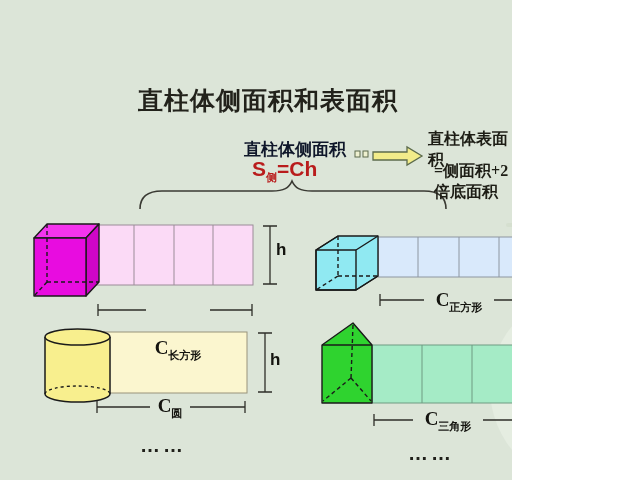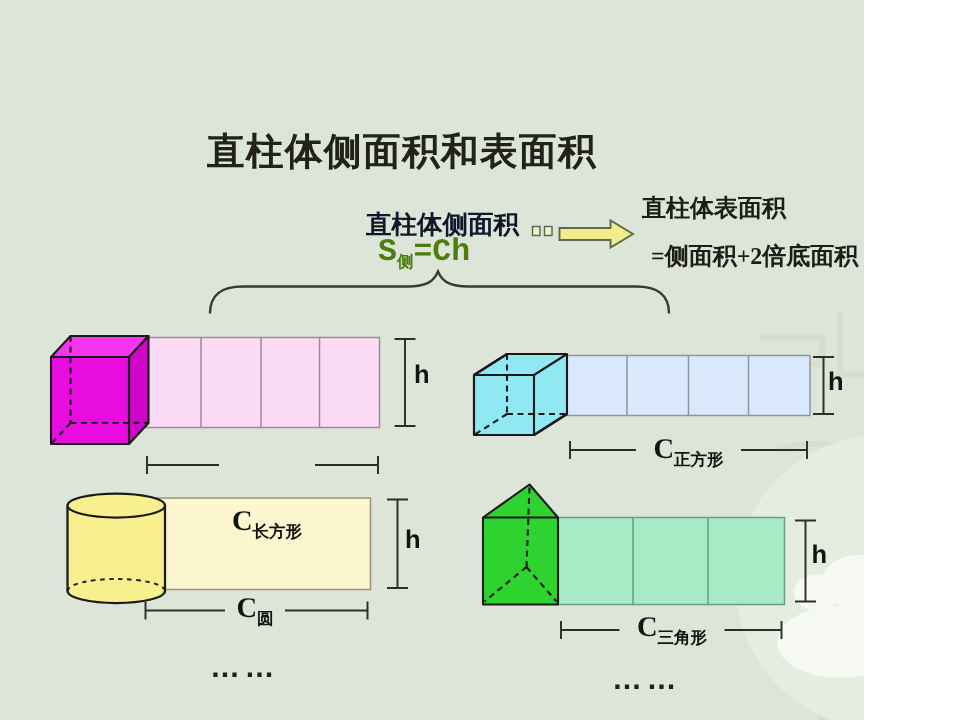--- a/index.html
+++ b/index.html
@@ -1,21 +1,21 @@
 <!DOCTYPE html>
 <html><head>
 <meta charset="utf-8">
 <style>
   html,body{margin:0;padding:0;}
   body{width:640px;height:480px;overflow:hidden;font-family:"Liberation Serif",serif;}
-  .stage{position:relative;width:576px;height:480px;background:#dce5d8;overflow:hidden;}
+  .stage{position:relative;width:512px;height:480px;background:#dce5d8;overflow:hidden;}
   .abs{position:absolute;}
   .title{left:138px;top:84px;font-size:25px;font-weight:bold;color:#22221b;letter-spacing:1px;}
   .subtitle{left:244px;top:138px;font-size:17px;font-weight:bold;color:#0f172a;}
-  .formula{left:252px;top:157px;font-size:21px;font-weight:bold;color:#4d7c0f;font-family:Liberation Mono, monospace;}
+  .formula{left:252px;top:157px;font-size:21px;font-weight:bold;color:#b91c1c;font-family:Liberation Sans, sans-serif;}
   .formula sub{font-size:11px;}
   .surface-title{left:428px;top:129px;font-size:16px;font-weight:bold;color:#1d1d15;}
   .surface-formula{left:422px;top:161px;font-size:16px;font-weight:bold;color:#1d1d15;margin-left:12px;}
   .h-label{font-size:17px;font-weight:bold;color:#14140f;font-family:"Liberation Sans",sans-serif;}
   .c-label{font-size:19px;font-weight:bold;color:#14140f;transform:translateX(-50%);white-space:nowrap;}
   .c-label sub{font-size:11px;}
   .dots{font-size:20px;font-weight:bold;color:#20201a;letter-spacing:3px;font-family:"Liberation Sans",sans-serif;}
   svg{position:absolute;left:0;top:0;}
 </style>
 </head>

